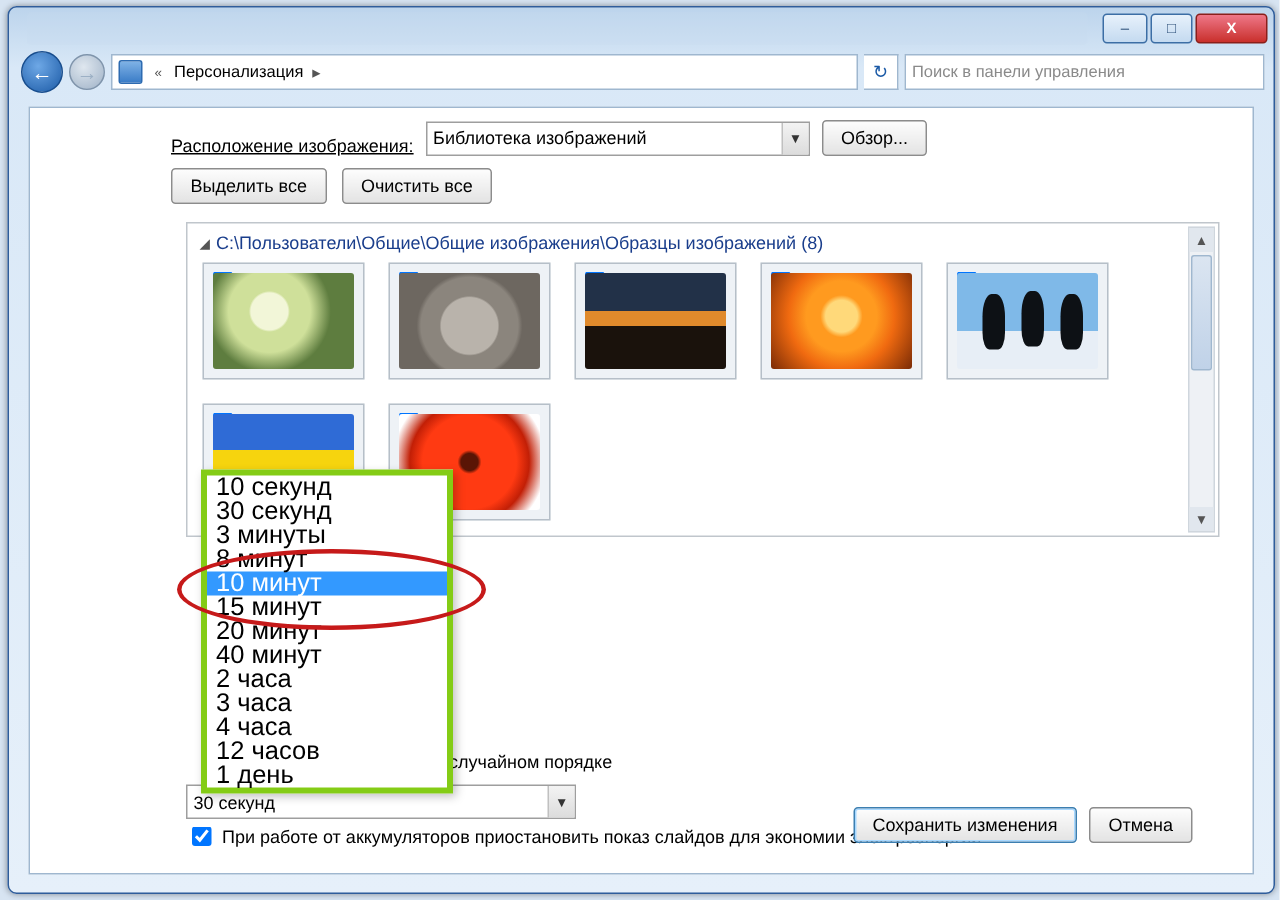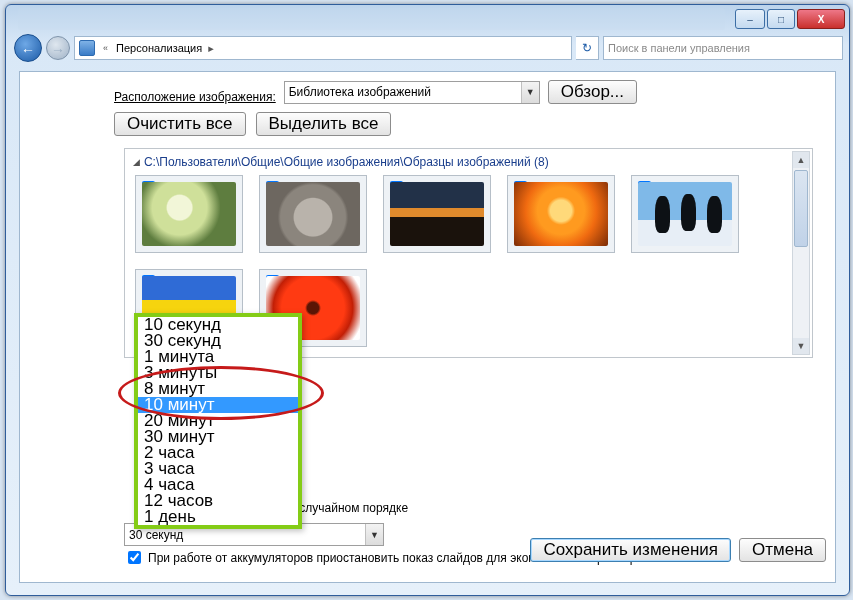--- a/index.html
+++ b/index.html
@@ -18,41 +18,41 @@
   .addr .chev{color:#555;font-size:9px;padding:0 2px;}
   .refreshbox{width:22px;height:22px;border:1px solid #9fb7cf;border-left:none;background:#fff;display:flex;align-items:center;justify-content:center;color:#1b5aa6;font-size:12px;}
   .searchbox{flex:0 0 230px;height:22px;border:1px solid #9fb7cf;background:#fff;display:flex;align-items:center;padding:0 4px;color:#8a8a8a;font-size:11px;}
   .client{position:absolute;left:13px;right:13px;top:66px;bottom:12px;background:#fff;border:1px solid #9fb7cf;}
   .inner{position:absolute;inset:4px;overflow:hidden;}
   .row{display:flex;align-items:center;gap:8px;padding:4px 10px 4px 90px;}
   .lbl{font-size:12px;margin-top:10px;}
   .lbl u{text-decoration:underline;}
   .combo{border:1px solid #9e9e9e;background:#fff;height:21px;min-width:250px;display:flex;align-items:center;padding:0 4px;position:relative;font-size:12px;}
   .combo .drop{position:absolute;right:0;top:0;bottom:0;width:17px;border-left:1px solid #c0c0c0;background:linear-gradient(#f3f3f3,#dcdcdc);display:flex;align-items:center;justify-content:center;font-size:9px;color:#333;}
-  .btn{height:22px;padding:0 12px;border:1px solid #8c8c8c;border-radius:3px;background:linear-gradient(#fdfdfd,#e3e3e3);font-size:17px;display:flex;align-items:center;}
+  .btn{height:22px;padding:0 12px;border:1px solid #8c8c8c;border-radius:3px;background:linear-gradient(#fdfdfd,#e3e3e3);font-size:12px;display:flex;align-items:center;}
   .btn.default{border:1px solid #3c7fb1;box-shadow:0 0 0 1px #a8d8ff inset;}
   .thumbs{position:absolute;left:100px;right:18px;top:72px;border:1px solid #c0c6cc;background:#fff;padding:2px 6px 8px;}
   .grouphead{display:flex;align-items:center;gap:4px;color:#1a3e8c;font-size:12px;padding:4px 2px;}
   .grouphead .tri{font-size:9px;color:#555;}
   .thumbrow{display:flex;gap:16px;flex-wrap:wrap;padding:2px 4px;}
   .thumb{width:106px;height:76px;border:1px solid #b6bfc8;background:#eef2f6;position:relative;overflow:hidden;}
   .thumb input{position:absolute;left:2px;top:2px;}
   .thumb .pic{position:absolute;inset:6px;border-radius:2px;}
   .vscroll{position:absolute;right:2px;top:2px;bottom:2px;width:16px;background:#eef1f5;border:1px solid #cfd6dd;}
   .vscroll .up,.vscroll .dn{height:16px;background:#e1e7ee;display:flex;align-items:center;justify-content:center;font-size:9px;color:#555;}
   .vscroll .thumbtrack{position:absolute;top:18px;bottom:18px;left:1px;right:1px;}
   .vscroll .bar{position:absolute;left:0;right:0;top:0;height:45%;background:linear-gradient(#dbe5f1,#c0d2e8);border:1px solid #9fb7cf;border-radius:2px;}
   .dropdown{position:absolute;left:110px;top:237px;width:160px;border:4px solid #84cc16;background:#fff;box-shadow:2px 2px 6px rgba(0,0,0,.25);z-index:50;font-size:17px;}
   .dropdown .opt{padding:0 6px;height:16px;line-height:16px;white-space:nowrap;}
   .dropdown .opt.sel{background:#3399ff;color:#fff;}
   .ellipse{position:absolute;border:3px solid #c61a1a;border-radius:50%;pointer-events:none;z-index:60;}
   .below{position:absolute;left:100px;right:18px;top:420px;font-size:12px;}
   .seccombo{width:120px;}
   .chkrow{display:flex;align-items:center;gap:4px;padding:2px 0;}
-  .btnrow{position:absolute;right:5px;bottom:16px;display:flex;gap:8px;}
+  .btnrow{position:absolute;right:36px;bottom:16px;display:flex;gap:8px;}
   .fakecombo-btn{position:absolute;left:198px;top:358px;width:24px;height:24px;border:1px solid #9e9e9e;background:linear-gradient(#f3f3f3,#dcdcdc);display:flex;align-items:center;justify-content:center;font-size:9px;}
   
   .hydrangea{background:radial-gradient(circle at 40% 40%,#f2f6d8 0 18%,#cfe09a 20% 40%,#5e7d3f 60%);}
   .koala{background:radial-gradient(circle at 50% 55%,#b9b3ab 0 32%,#8b857d 34% 55%,#6d6760 60%);}
   .lighthouse{background:linear-gradient(#223148 0 40%,#e08a2c 40% 55%,#1a120c 55% 100%);}
   .jellyfish{background:radial-gradient(circle at 50% 45%,#ffd97a 0 18%,#ff9a1f 24% 40%,#f06a10 60%,#7a2b06 100%);}
   .penguins{background:linear-gradient(#7fb9e8 0 60%,#e7eef6 60% 100%);position:relative;}
   .penguins:after{content:"";position:absolute;left:18%;top:22%;width:16%;height:58%;background:#0d1115;border-radius:40% 40% 30% 30%;box-shadow:26px -2px 0 0 #0d1115,52px 0 0 0 #0d1115;}
   .tulips{background:linear-gradient(#2f6bd6 0 38%,#f6d40e 38% 70%,#e3b80c 70% 100%);}
   .gerbera{background:radial-gradient(circle at 50% 50%,#5a1505 0 10%,#ff3a12 14% 55%,#c21f06 70%,#fff 90%);}
@@ -88,22 +88,22 @@
     <div class="row">
       <span class="lbl"><u>Расположение изображения:</u></span>
       <div class="combo" style="min-width:246px">
         <span>Библиотека изображений</span>
         <span class="drop">▼</span>
       </div>
       <div class="btn">Обзор...</div>
     </div>
 
     <div class="row" style="gap:10px">
+      <div class="btn">Выделить все</div>
       <div class="btn">Очистить все</div>
-      <div class="btn">Выделить все</div>
     </div>
 
     <div class="thumbs">
       <div class="grouphead">
         <span class="tri">◢</span>
         <span>C:\Пользователи\Общие\Общие изображения\Образцы изображений (8)</span>
       </div>
       <div class="thumbrow" id="thumbrow">
             <div class="thumb">
               <input type="checkbox" checked="" style="">
@@ -139,26 +139,26 @@
         <div class="thumbtrack">
               <div class="bar"></div>
             </div>
         <div class="dn" style="position:absolute;bottom:0;left:0;right:0">▼</div>
       </div>
     </div>
 
     <div class="dropdown" id="dropdown">
           <div class="opt">10 секунд</div>
           <div class="opt">30 секунд</div>
-          <div class="opt">1 минута</div>
           <div class="opt">3 минуты</div>
           <div class="opt">8 минут</div>
           <div class="opt sel">10 минут</div>
+          <div class="opt">15 минут</div>
           <div class="opt">20 минут</div>
-          <div class="opt">30 минут</div>
+          <div class="opt">40 минут</div>
           <div class="opt">2 часа</div>
           <div class="opt">3 часа</div>
           <div class="opt">4 часа</div>
           <div class="opt">12 часов</div>
           <div class="opt">1 день</div>
         </div>
 
     <div class="ellipse" style="left:94px;top:290px;width:200px;height:48px"></div>
 
     <div class="fakecombo-btn">▼</div>

